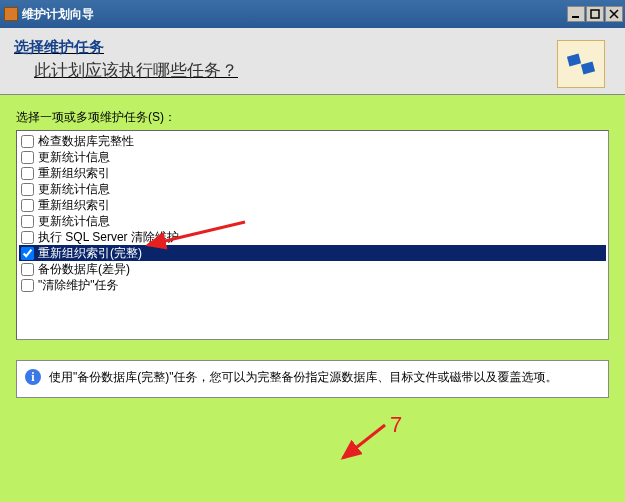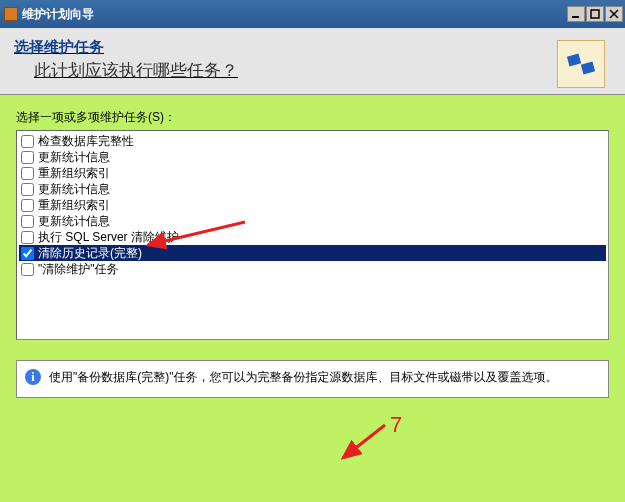--- a/index.html
+++ b/index.html
@@ -94,21 +94,25 @@
       <div class="item">
         <input type="checkbox" style="">
         <span>更新统计信息</span>
       </div>
       <div class="item">
         <input type="checkbox" style="">
         <span>执行 SQL Server 清除维护</span>
       </div>
       <div class="item selected">
         <input type="checkbox" checked="" style="">
-        <span>清除历史记录(完整)</span>
+        <span>重新组织索引(完整)</span>
+      </div>
+      <div class="item">
+        <input type="checkbox" style="">
+        <span>备份数据库(差异)</span>
       </div>
       <div class="item">
         <input type="checkbox" style="">
         <span>"清除维护"任务</span>
       </div>
     </div>
 
   <svg class="arrow1" style="left:140px; top:122px; width:110px; height:40px;">
     <defs>
         <marker id="ah1" markerWidth="8" markerHeight="8" refX="6" refY="3" orient="auto">

